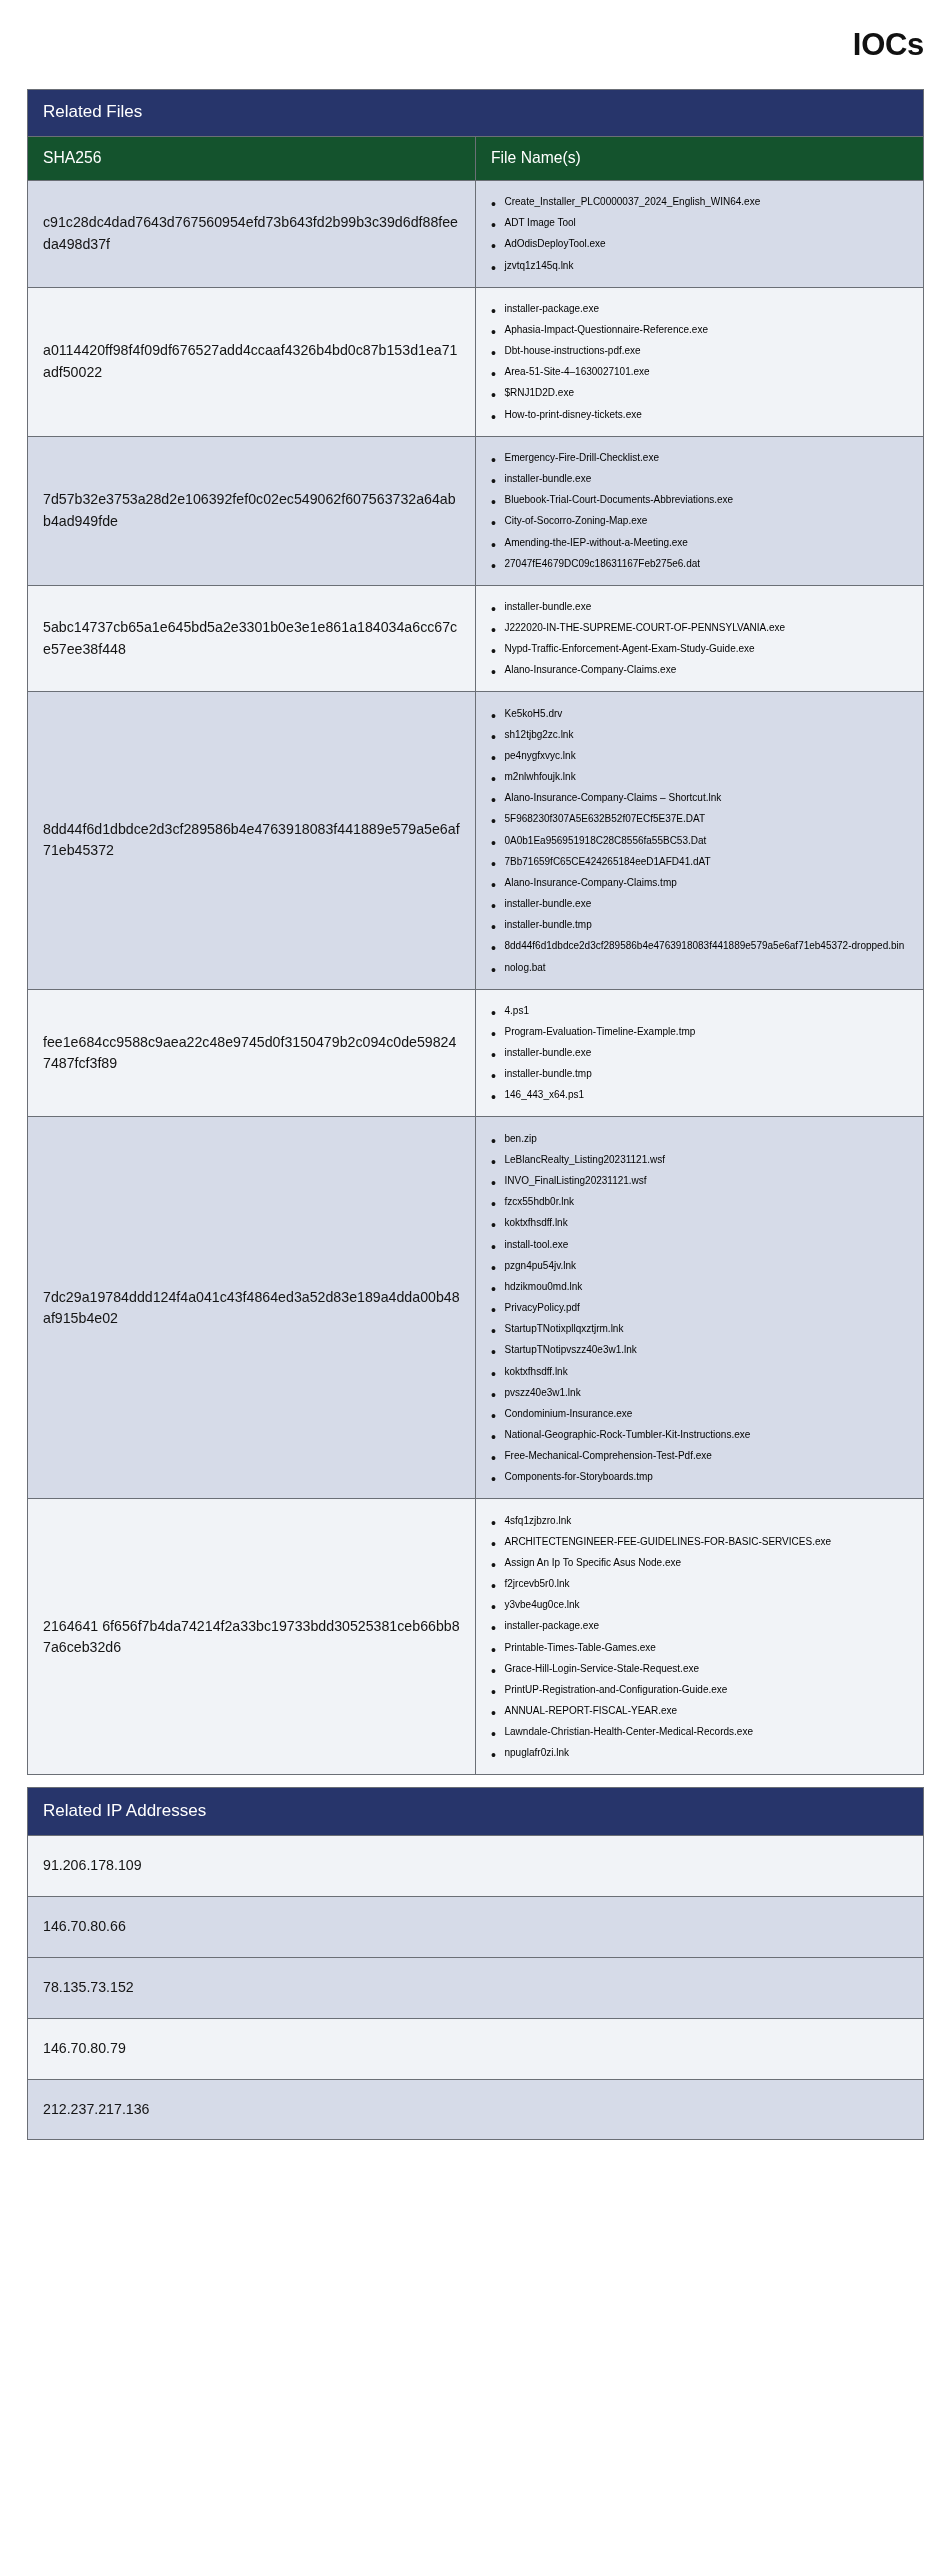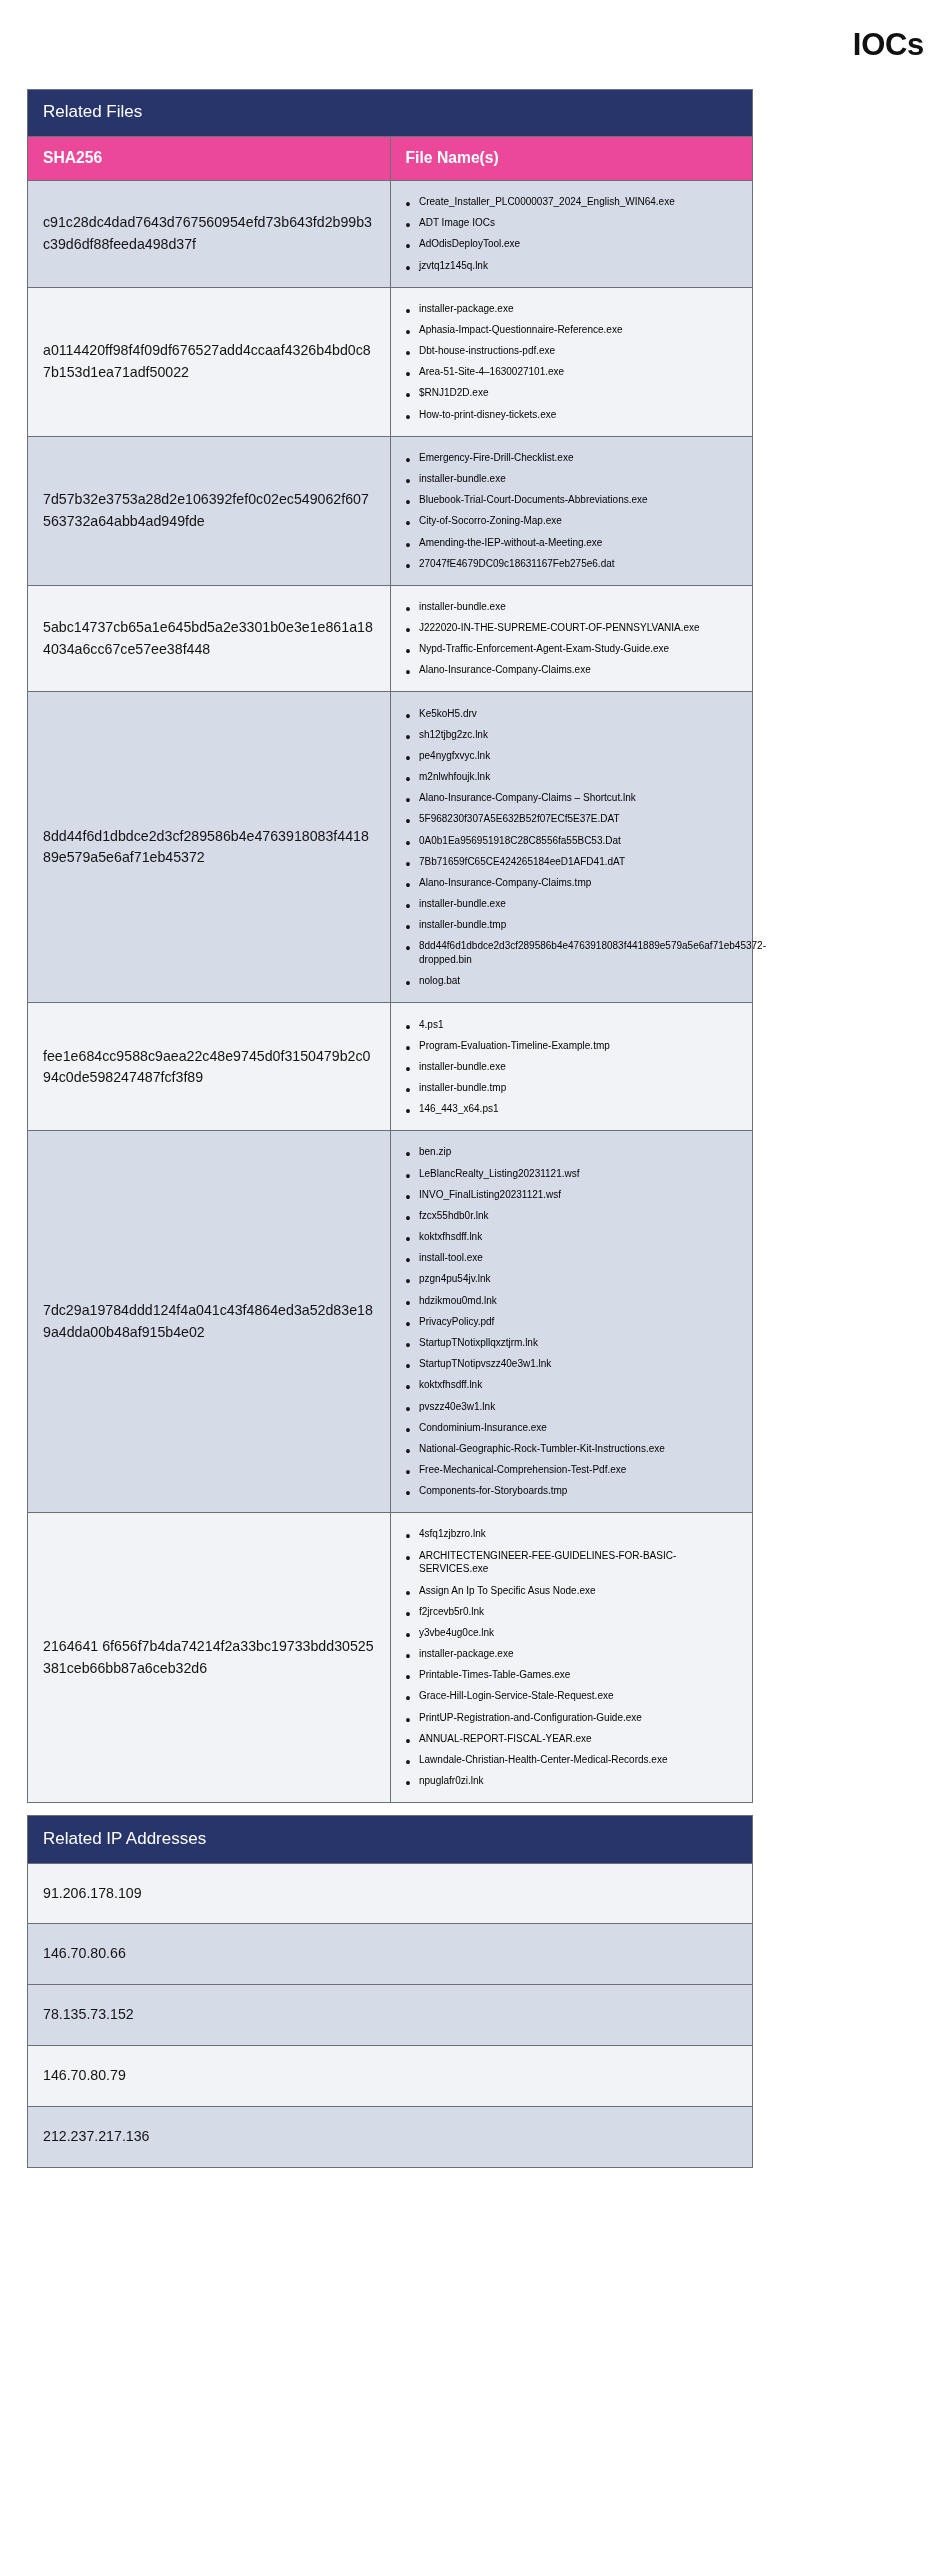--- a/index.html
+++ b/index.html
@@ -20,43 +20,43 @@
   }
   .page-title {
     font-size: 31px;
     font-weight: bold;
     letter-spacing: -0.3px;
     margin: 27px 0 25.5px 0;
     color: #111111;
     text-align: right;
   }
   table.ioc-table {
-    width: 726px;
+    width: 897px;
     border-collapse: collapse;
     table-layout: fixed;
     margin-bottom: 0;
   }
   table.ioc-table + table.ioc-table {
     margin-top: 12px;
   }
   .section-head-row th {
     background: #27356b;
     color: #ffffff;
     font-size: 17px;
     font-weight: normal;
     text-align: left;
     padding: 12.7px 15px 13.5px 15px;
     border: 0.7px solid #6b6f76;
     line-height: 1.2;
   }
   .col-head-row th {
-    background: #ec4899;
+    background: #14532d;
     color: #ffffff;
     font-size: 15.7px;
-    font-weight: bold;
+    font-weight: normal;
     text-align: left;
     padding: 12px 15px 12px 15px;
     border: 0.7px solid #6b6f76;
     line-height: 1.2;
   }
   td.hash-cell {
     width: 419px;
     border: 0.7px solid #6b6f76;
     padding: 13.5px 15px;
     font-size: 14.2px;
@@ -118,21 +118,21 @@
         <th class="hash-col">SHA256</th>
         <th class="files-col">File Name(s)</th>
       </tr>
     </thead>
     <tbody id="files-body">
         <tr class="row-even">
           <td class="hash-cell">c91c28dc4dad7643d767560954efd73b643fd2b99b3c39d6df88feeda498d37f</td>
           <td class="files-cell">
             <ul class="file-list">
               <li>Create_Installer_PLC0000037_2024_English_WIN64.exe</li>
-              <li>ADT Image IOCs</li>
+              <li>ADT Image Tool</li>
               <li>AdOdisDeployTool.exe</li>
               <li>jzvtq1z145q.lnk</li>
             </ul>
           </td>
         </tr>
         <tr class="row-odd">
           <td class="hash-cell">a0114420ff98f4f09df676527add4ccaaf4326b4bd0c87b153d1ea71adf50022</td>
           <td class="files-cell">
             <ul class="file-list">
               <li>installer-package.exe</li>

